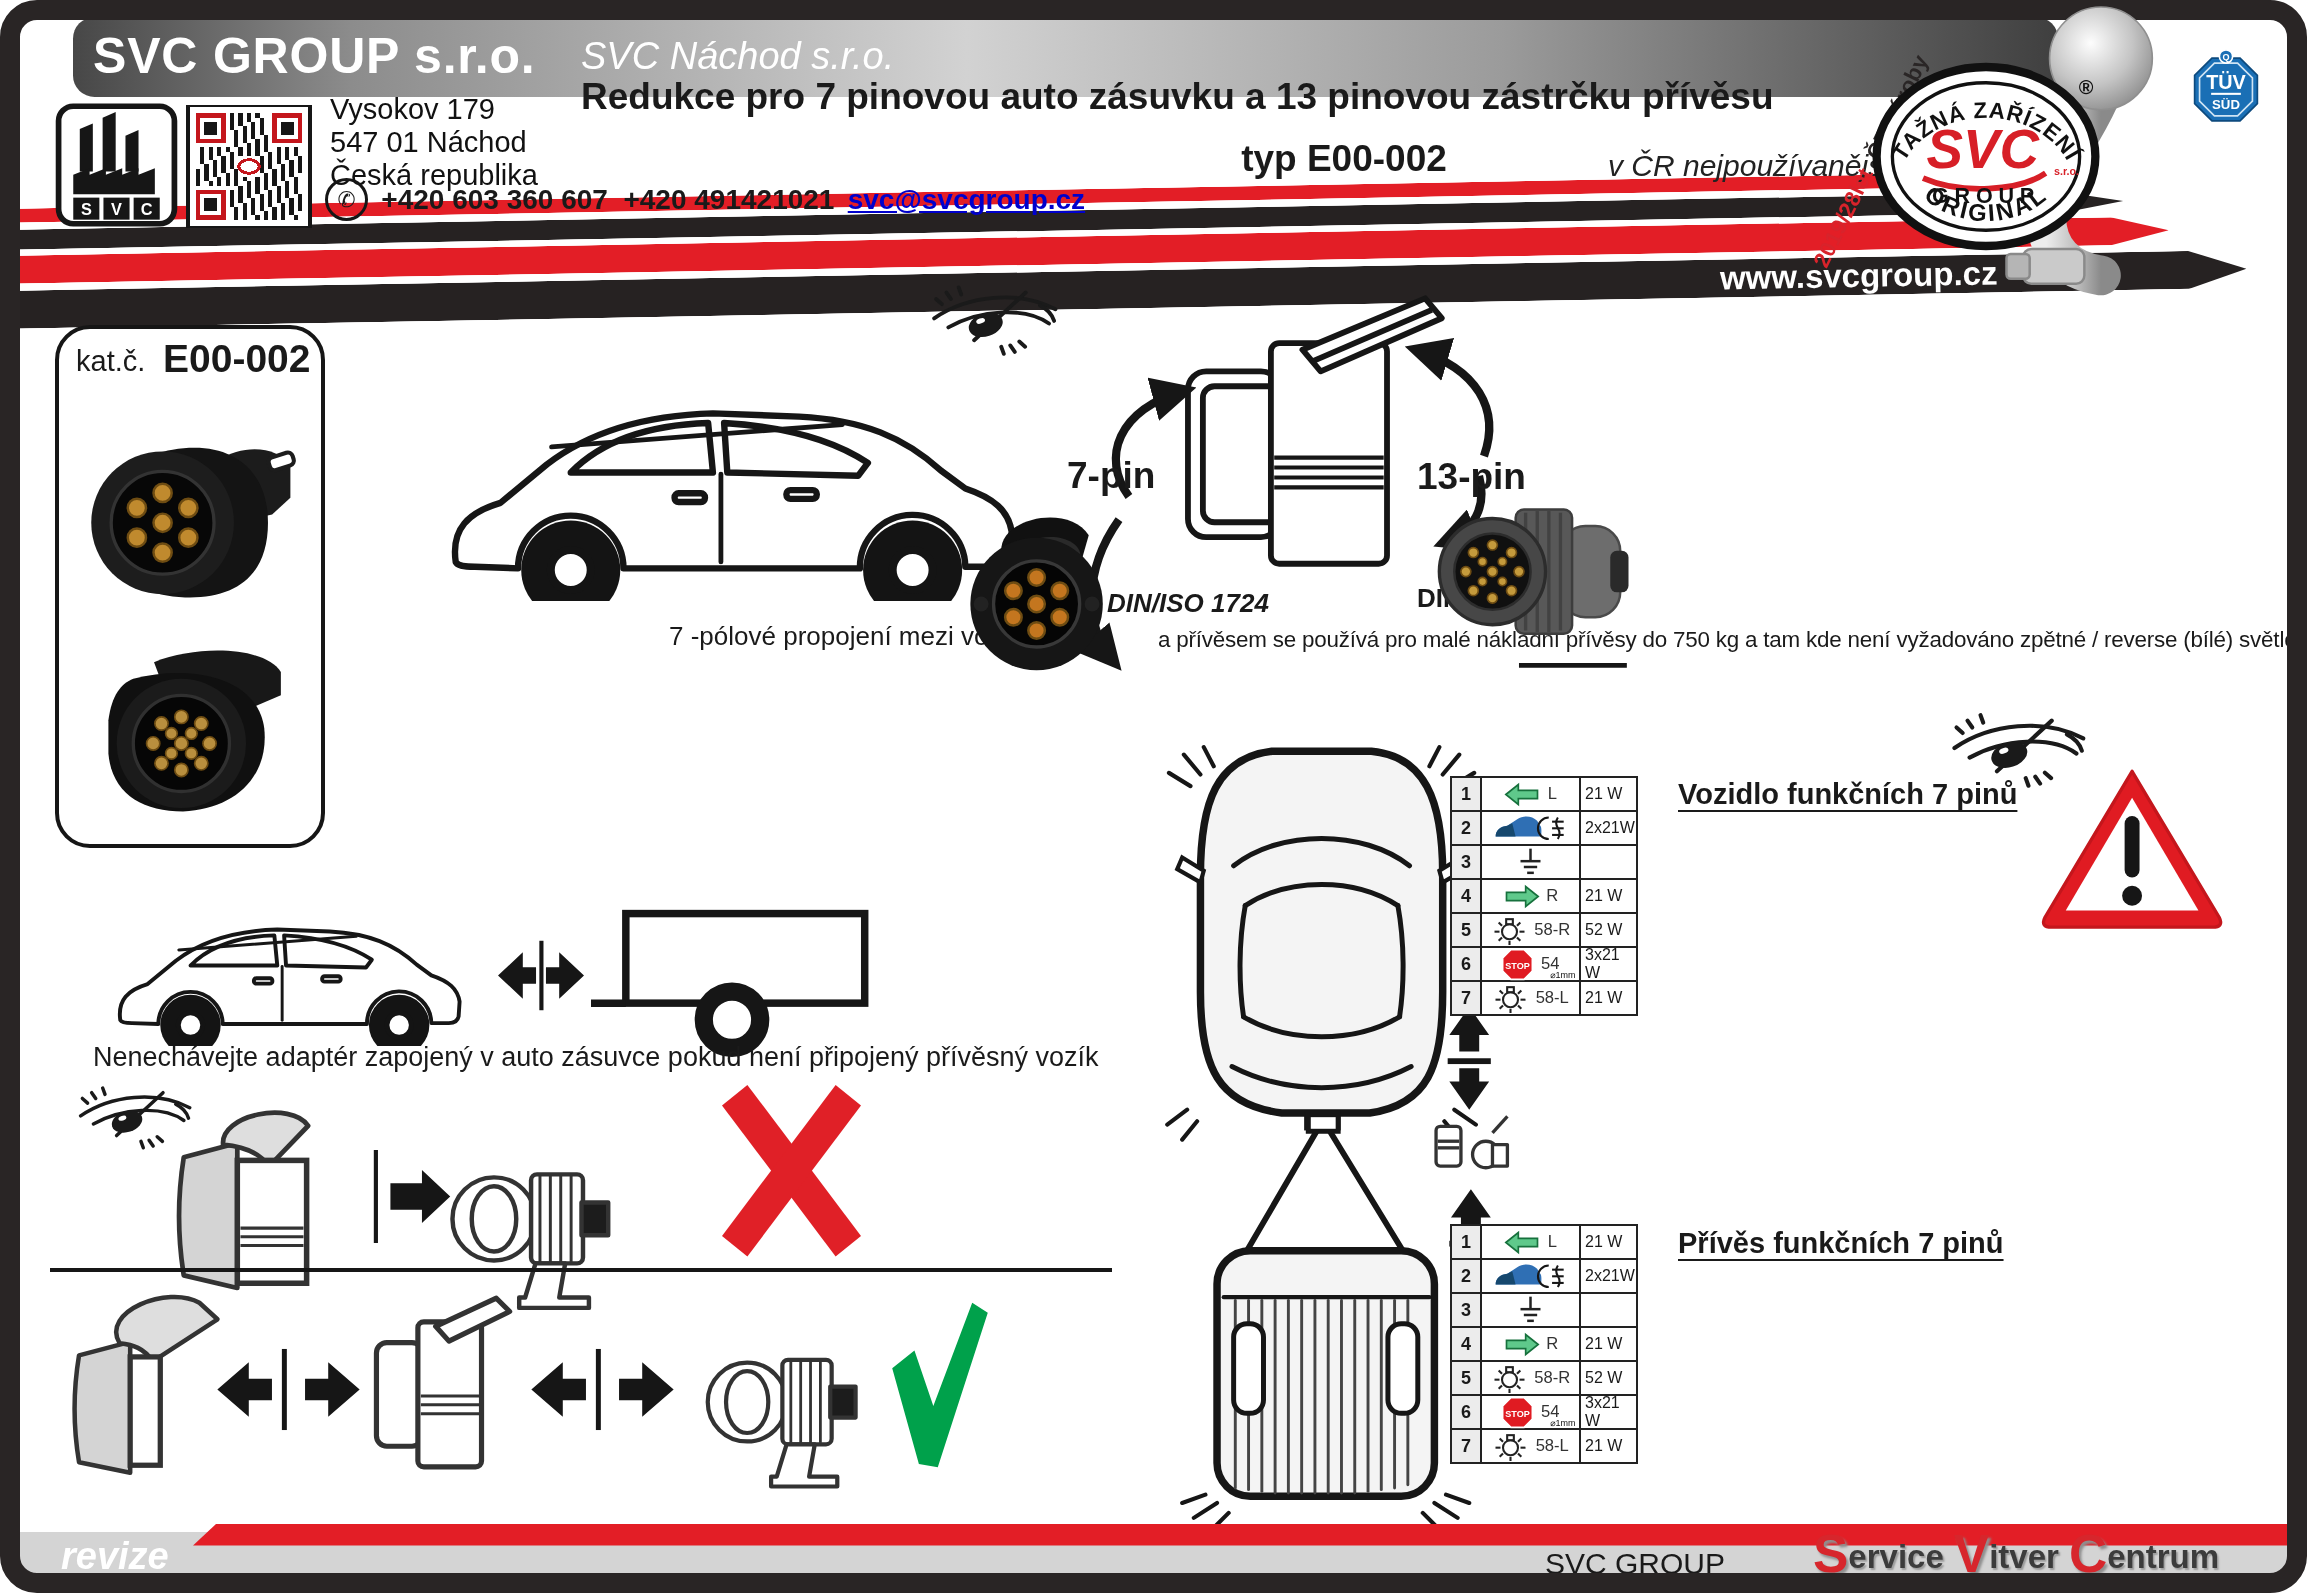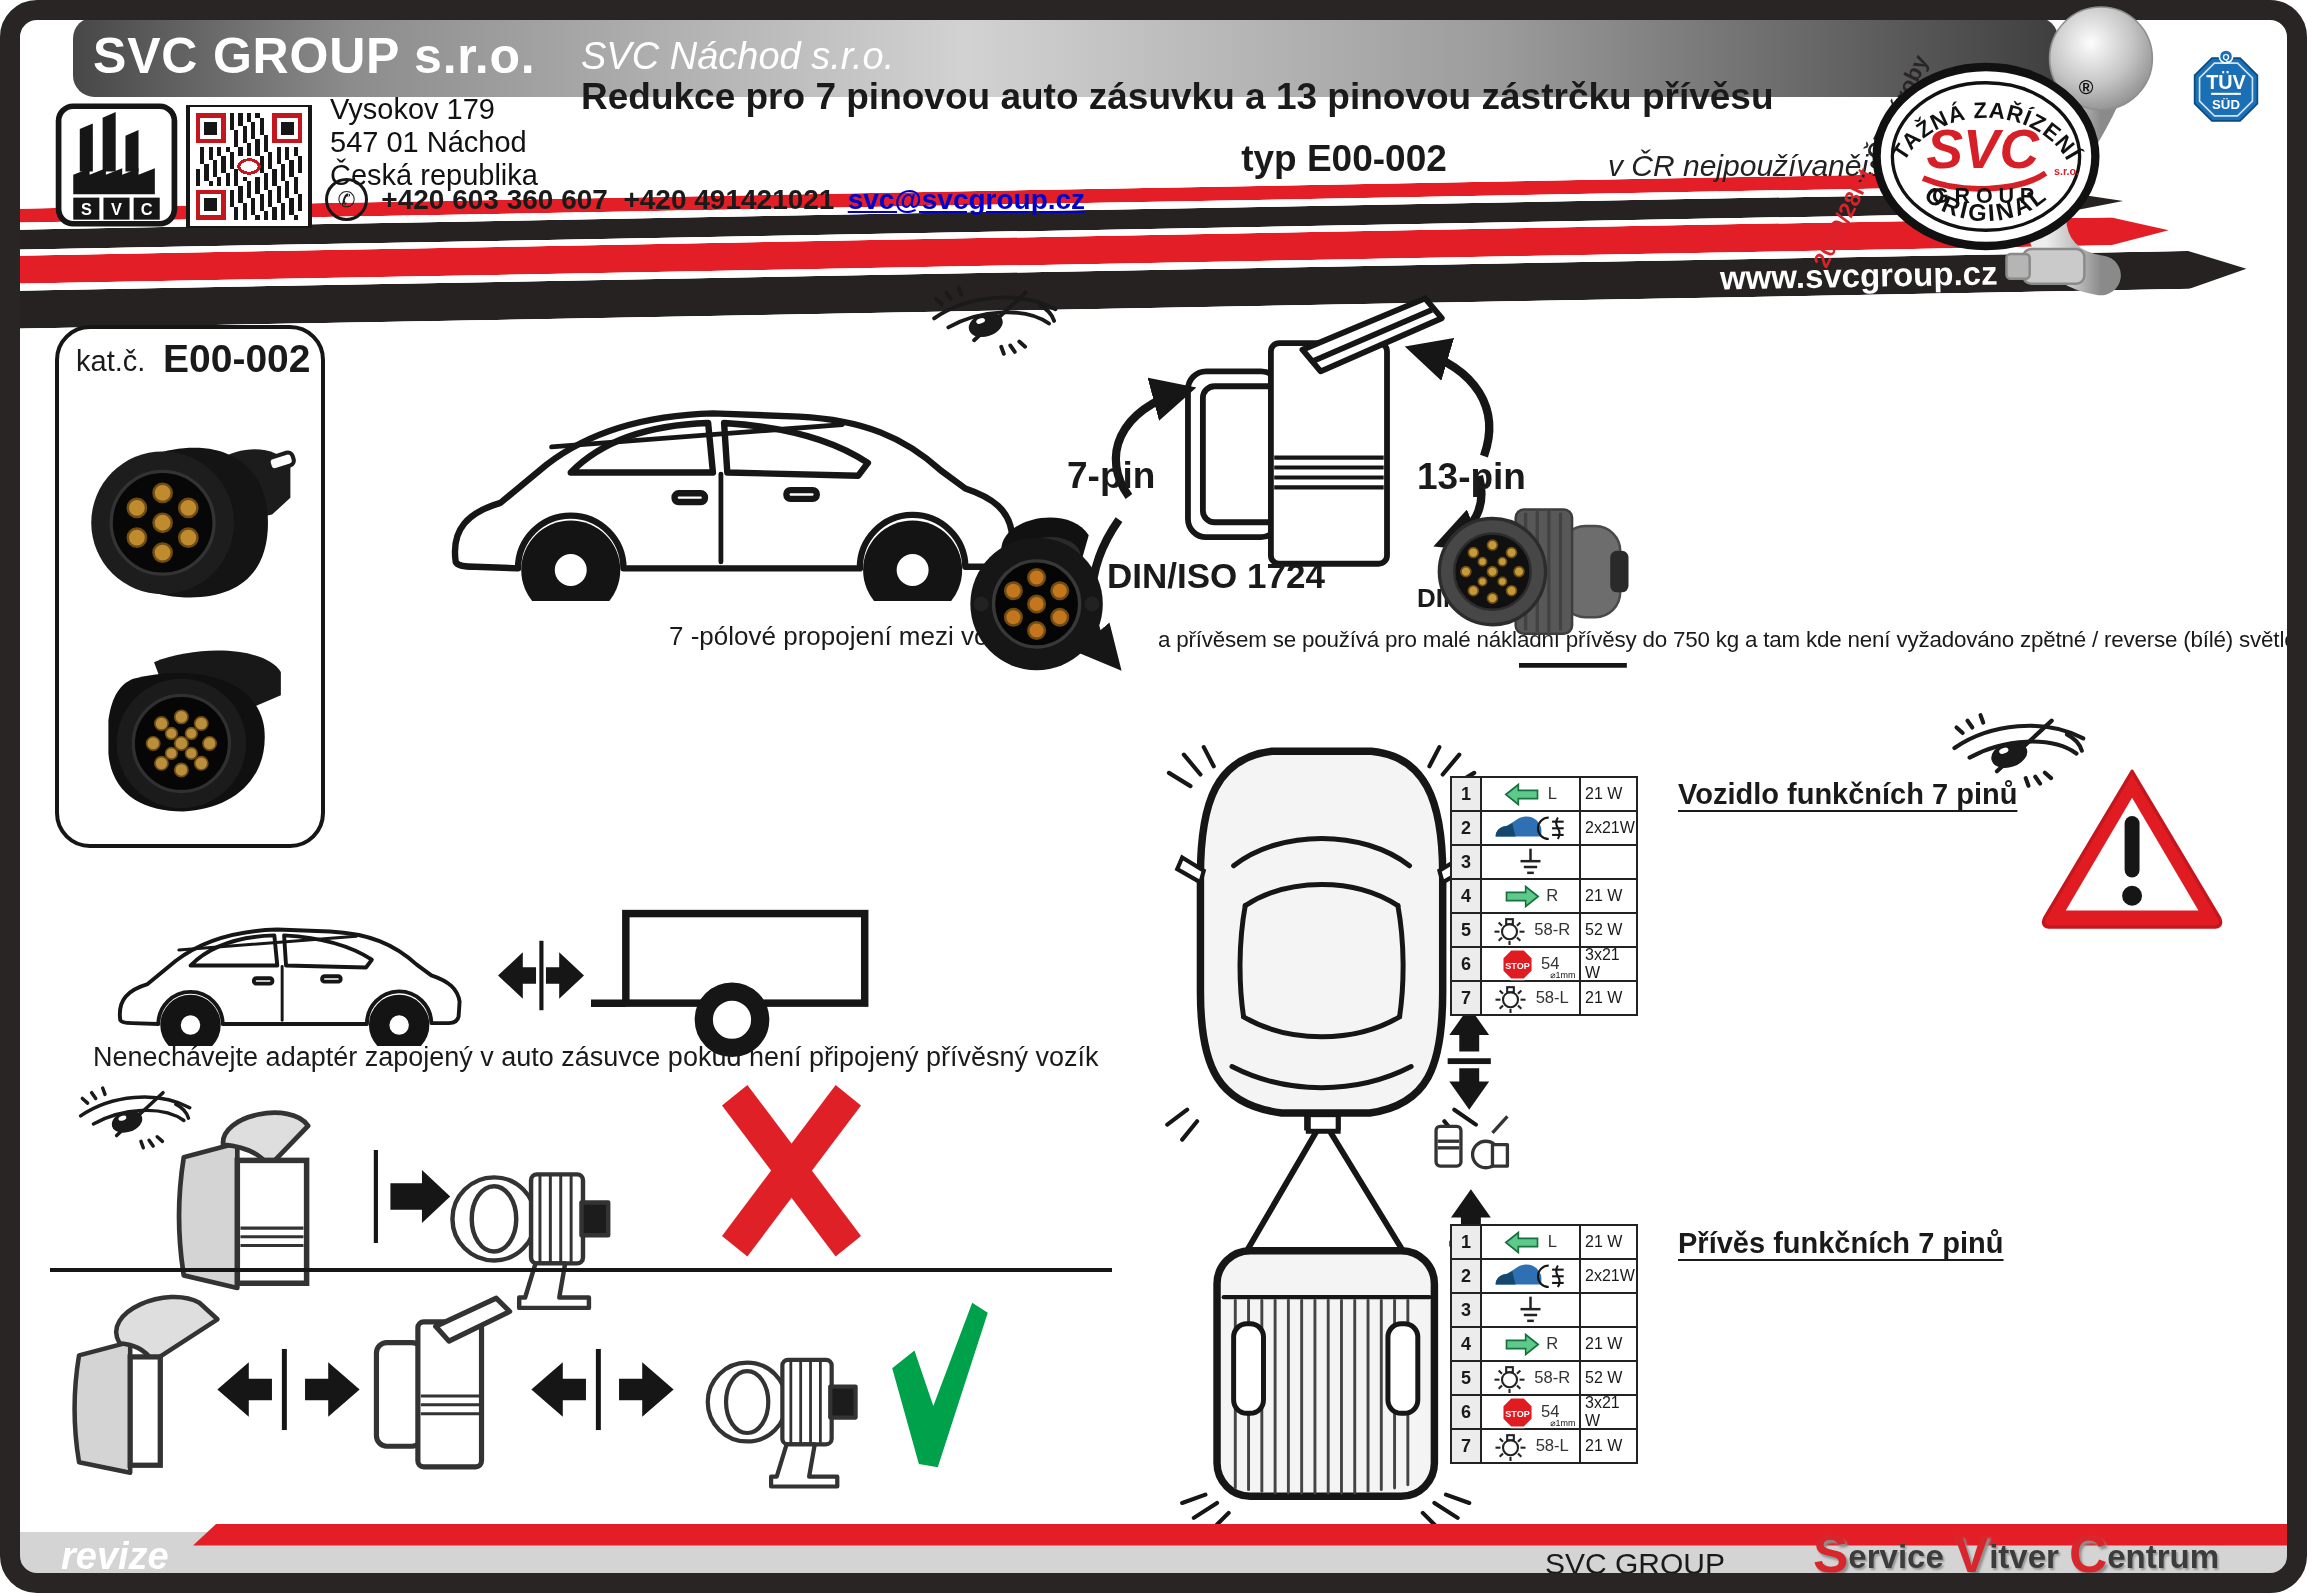--- a/index.html
+++ b/index.html
@@ -37,21 +37,21 @@
   
   .katbox{left:55px;top:325px;width:262px;height:515px;border:4.1px solid #161616;border-radius:35px;background:#fff;z-index:6;}
   .kat-label{left:76px;top:345px;font-size:29px;z-index:7;}
   .kat-code{left:163px;top:337px;font-size:39px;font-weight:bold;z-index:7;}
 
   
   .cap-left{left:669px;top:621px;font-size:26px;z-index:6;white-space:nowrap;}
   .cap-right{left:1158px;top:627px;font-size:22.4px;letter-spacing:-0.2px;z-index:6;white-space:nowrap;}
   .pin7-label{left:1067px;top:455px;font-size:37px;font-weight:bold;z-index:6;}
   .pin13-label{left:1417px;top:456px;font-size:37px;font-weight:bold;z-index:6;}
-  .din7{left:1107px;top:556px;font-size:35px;font-weight:bold;z-index:6;white-space:nowrap;}
+  .din7{left:1107px;top:588px;font-size:26px;font-weight:bold;z-index:6;white-space:nowrap;font-style:italic;}
   .din13{left:1417px;top:583px;font-size:26px;font-weight:bold;z-index:6;white-space:nowrap;}
   .warn-text{left:93px;top:1042px;font-size:27px;z-index:6;white-space:nowrap;}
   .divider{left:50px;top:1268px;width:1062px;height:4.1px;background:#161616;z-index:6;}
 
   
   .pin-table{position:absolute;width:184px;border:2.5px solid #222;background:#fff;z-index:6;}
   .pt-row{display:flex;height:32px;border-bottom:2.5px solid #222;}
   .pt-row:last-child{border-bottom:none;}
   .pt-num{width:28px;background:#ececec;border-right:2.5px solid #222;display:flex;align-items:center;justify-content:center;font-weight:bold;font-size:18px;}
   .pt-sym{flex:1;display:flex;align-items:center;justify-content:center;gap:6.6px;border-right:2.5px solid #222;position:relative;background:#fff;}

